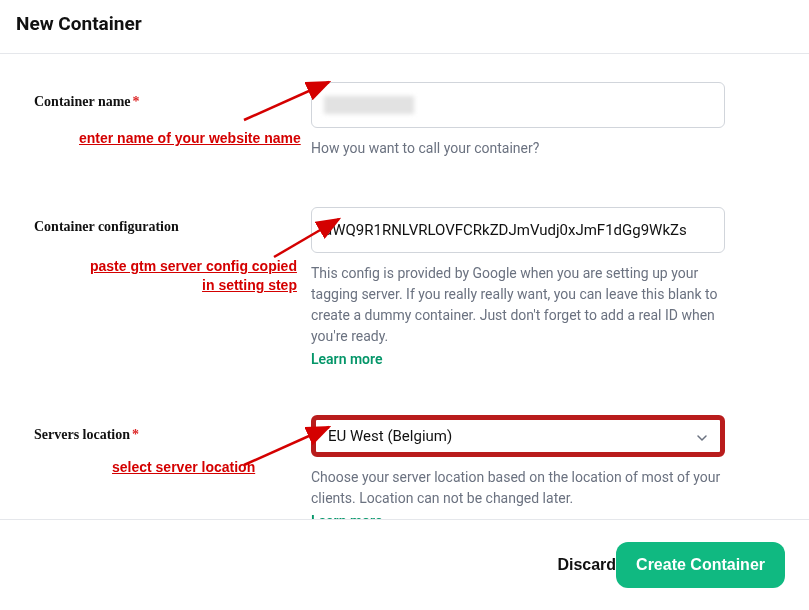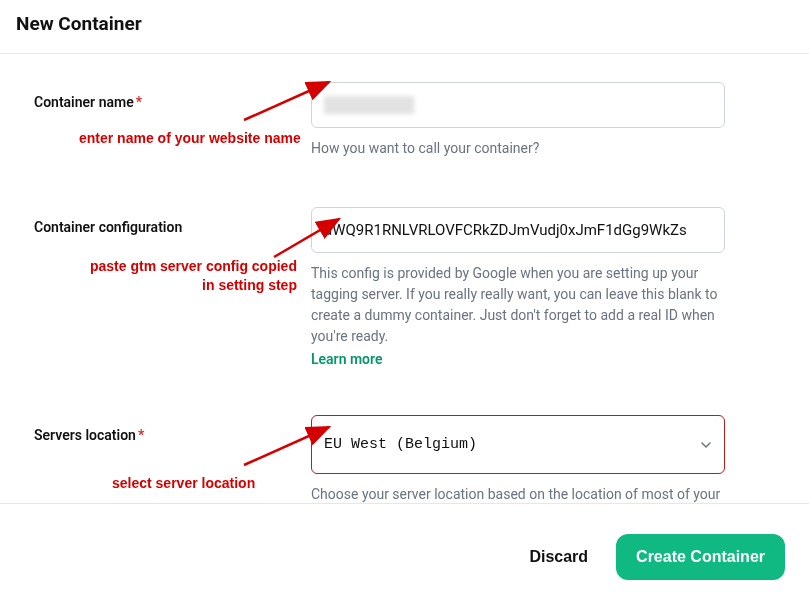--- a/index.html
+++ b/index.html
@@ -30,20 +30,21 @@
     .form-row {
       display: flex;
       align-items: flex-start;
       margin-bottom: 48px;
       position: relative;
     }
     .label-col {
       width: 277px;
       flex-shrink: 0;
       padding-top: 10px;
+      font-family: Liberation Serif, serif;
     }
     .label-col label {
       font-size: 14px;
       font-weight: 600;
       color: #111;
     }
     .required {
       color: #dc2626;
       margin-left: 2px;
     }
@@ -57,33 +58,32 @@
       padding: 8px 12px;
       border: 1px solid #d1d5db;
       border-radius: 6px;
       font-size: 15px;
       color: #111;
       background: #fff;
     }
     .input-field::placeholder { color: #9ca3af; }
     .select-field {
       width: 100%;
-      height: 59px;
+      height: 42px;
       padding: 8px 12px;
-      border: 1px solid #b91c1c;
+      border: 5px solid #b91c1c;
       border-radius: 6px;
       font-size: 15px;
       color: #111;
       background: #fff;
       position: relative;
       display: flex;
       align-items: center;
       justify-content: space-between;
       cursor: pointer;
-      font-family: Liberation Mono, monospace;
     }
     .chevron {
       width: 12px;
       height: 12px;
       display: inline-block;
     }
     .helper {
       margin-top: 10px;
       font-size: 14px;
       color: #6b7280;
@@ -96,38 +96,38 @@
       font-weight: 600;
       color: #059669;
       text-decoration: none;
     }
     .annotation {
       position: absolute;
       font-family: Arial, sans-serif;
       font-size: 14px;
       font-weight: 700;
       color: #d40000;
+      text-decoration: underline;
       text-decoration-color: #d40000;
       pointer-events: none;
     }
     .arrow {
       position: absolute;
       pointer-events: none;
     }
     .footer {
       position: absolute;
       bottom: 0;
       left: 0;
       right: 0;
       border-top: 1px solid #e5e7eb;
-      padding: 30px 24px;
+      padding: 22px 24px;
       display: flex;
       justify-content: flex-end;
       align-items: center;
-      gap: 28px;
       background: #fff;
     }
     .btn-discard {
       background: none;
       border: none;
       font-size: 16px;
       font-weight: 600;
       color: #111;
       cursor: pointer;
     }
@@ -226,21 +226,21 @@
       <a href="#" class="learn-more">Learn more</a>
     </div>
     <svg class="arrow" style="left:200px; top:0px;" width="110" height="60">
       <defs>
           <marker id="ah3" markerWidth="10" markerHeight="8" refX="9" refY="4" orient="auto">
             <polygon points="0 0, 10 4, 0 8" fill="#d40000"></polygon>
           </marker>
         </defs>
       <line x1="10" y1="50" x2="95" y2="12" stroke="#d40000" stroke-width="2.5" marker-end="url(#ah3)"></line>
     </svg>
-    <div class="annotation" style="left:78px; top:60px;">select server location</div>
+    <div class="annotation" style="left:78px; top:44px;">select server location</div>
   </div>
 
 </div>
 
 <div class="footer">
   <button class="btn-discard">Discard</button>
   <button class="btn-primary">Create Container</button>
 </div>
 
 </body></html>

